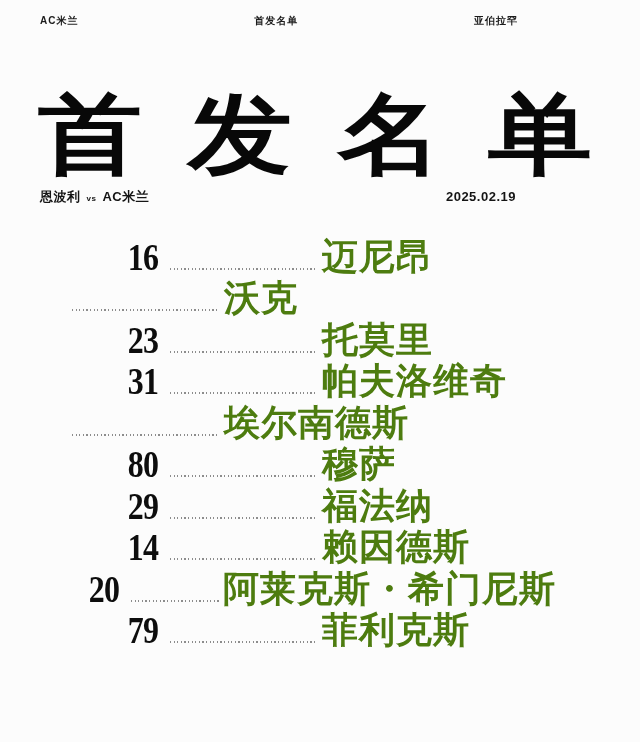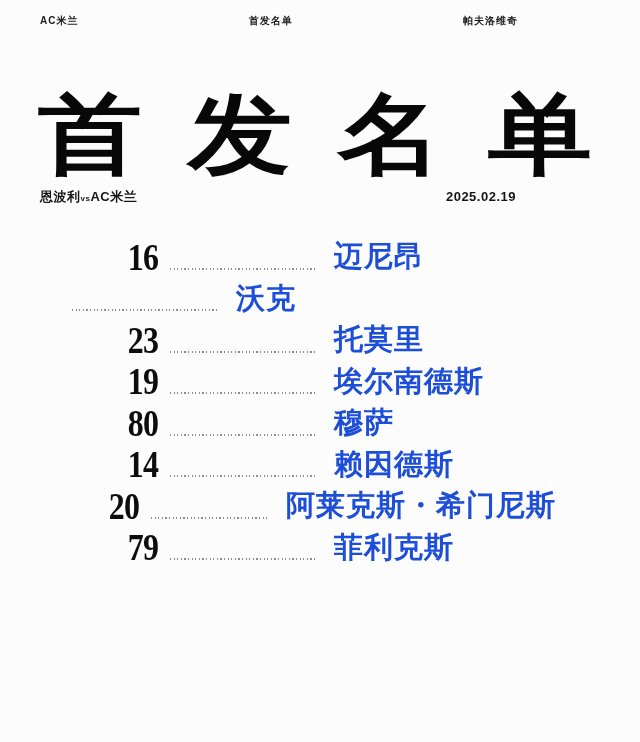--- a/index.html
+++ b/index.html
@@ -45,21 +45,21 @@
     padding: 0 40px;
     margin-top: 2px;
     font-size: 13px;
     font-weight: 700;
     color: #151515;
   }
   .match { letter-spacing: 0.5px; }
   .vs {
     font-size: 8px;
     font-weight: 700;
-    margin: 0 0;
+    margin: 0 6px;
     text-align: center;
   }
   .date { letter-spacing: 0.5px; }
 
   
   .list { margin-top: 30px; }
   .row {
     display: flex;
     align-items: center;
     height: 41.5px;
@@ -82,38 +82,38 @@
   }
   .leader {
     width: 148px;
     margin-left: 12px;
     align-self: flex-end;
     margin-bottom: 8px;
     height: 2px;
     background-image: repeating-linear-gradient(to right, #8c8c8c 0 1.2px, transparent 1.2px 3.6px);
   }
   .pname {
-    margin-left: 16px;
-    font-size: 29px;
+    margin-left: 4px;
+    font-size: 36px;
     font-weight: 700;
     line-height: 1;
     letter-spacing: 1px;
     white-space: nowrap;
-    color: #1d4ed8;
+    color: #4d7c0f;
   }
 </style>
 </head>
 <body>
 
 <div class="page">
 
   <header class="topbar">
     <span>AC米兰</span>
     <span>首发名单</span>
-    <span>帕夫洛维奇</span>
+    <span>亚伯拉罕</span>
   </header>
 
   <h1 class="big-title">首发名单</h1>
 
   <div class="subbar">
     <span class="match">
       <span>恩波利</span><span class="vs">vs</span><span>AC米兰</span>
     </span>
     <span class="date">2025.02.19</span>
   </div>
@@ -129,33 +129,42 @@
       <span class="leader"></span>
       <span class="pname">沃克</span>
     </div>
 
     <div class="row">
       <span class="num"><span class="num-inner">23</span></span>
       <span class="leader"></span>
       <span class="pname">托莫里</span>
     </div>
 
+    <div class="row">
+      <span class="num"><span class="num-inner">31</span></span>
+      <span class="leader"></span>
+      <span class="pname">帕夫洛维奇</span>
+    </div>
 
     <div class="row">
-      <span class="num"><span class="num-inner">19</span></span>
       <span class="leader"></span>
       <span class="pname">埃尔南德斯</span>
     </div>
 
     <div class="row">
       <span class="num"><span class="num-inner">80</span></span>
       <span class="leader"></span>
       <span class="pname">穆萨</span>
     </div>
 
+    <div class="row">
+      <span class="num"><span class="num-inner">29</span></span>
+      <span class="leader"></span>
+      <span class="pname">福法纳</span>
+    </div>
 
     <div class="row">
       <span class="num"><span class="num-inner">14</span></span>
       <span class="leader"></span>
       <span class="pname">赖因德斯</span>
     </div>
 
     <div class="row">
       <span class="num"><span class="num-inner">20</span></span>
       <span class="leader"></span>

